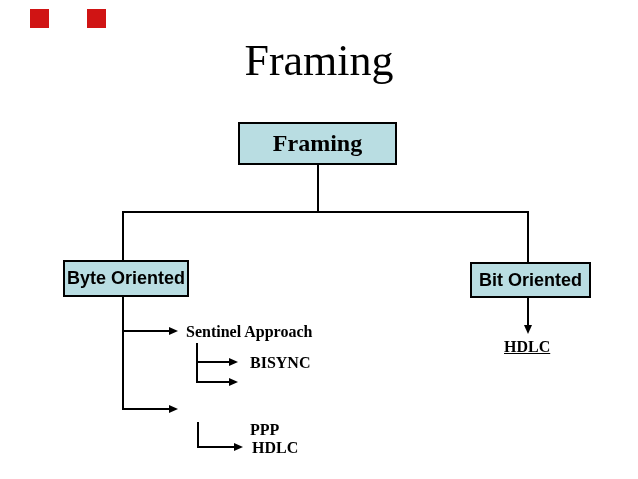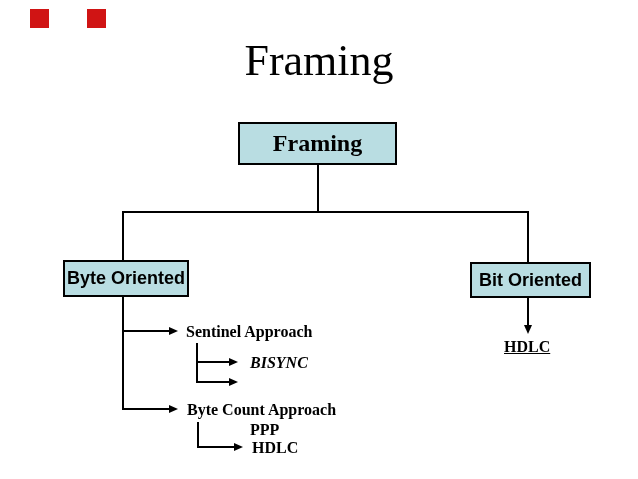--- a/index.html
+++ b/index.html
@@ -62,29 +62,28 @@
 
   <div class="line" style="left: 122px; top: 297px; width: 2px; height: 113px; background: rgb(0, 0, 0);"></div>
 
   <div class="line" style="left: 122px; top: 330px; width: 48px; height: 2px; background: rgb(0, 0, 0);"></div>
   <div class="arrow-right" style="left:169px;top:327px;"></div>
   <div class="lbl" style="left:186px;top:322px;">Sentinel Approach</div>
 
   <div class="line" style="left: 196px; top: 343px; width: 2px; height: 40px; background: rgb(0, 0, 0);"></div>
   <div class="line" style="left: 196px; top: 361px; width: 34px; height: 2px; background: rgb(0, 0, 0);"></div>
   <div class="arrow-right" style="left:229px;top:358px;"></div>
-  <div class="lbl" style="left:250px;top:353px;font-style:italic;">BISYNC</div>
+  <div class="lbl" style="left:250px;top:353px;">BISYNC</div>
 
   <div class="line" style="left: 196px; top: 381px; width: 34px; height: 2px; background: rgb(0, 0, 0);"></div>
   <div class="arrow-right" style="left:229px;top:378px;"></div>
   <div class="lbl" style="left:250px;top:372px;margin-top:48px;">PPP</div>
 
   <div class="line" style="left: 122px; top: 408px; width: 48px; height: 2px; background: rgb(0, 0, 0);"></div>
   <div class="arrow-right" style="left:169px;top:405px;"></div>
-  <div class="lbl" style="left:187px;top:400px;">Byte Count Approach</div>
 
   <div class="line" style="left: 197px; top: 422px; width: 2px; height: 26px; background: rgb(0, 0, 0);"></div>
   <div class="line" style="left: 197px; top: 446px; width: 38px; height: 2px; background: rgb(0, 0, 0);"></div>
   <div class="arrow-right" style="left:234px;top:443px;"></div>
   <div class="lbl" style="left:252px;top:438px;">HDLC</div>
 
   <div class="line" style="left: 527px; top: 298px; width: 2px; height: 28px; background: rgb(0, 0, 0);"></div>
   <div class="arrow-down" style="left:524px;top:325px;"></div>
   <div class="lbl" style="left:504px;top:337px;font-size:16px;text-decoration:underline;">HDLC</div>
 

